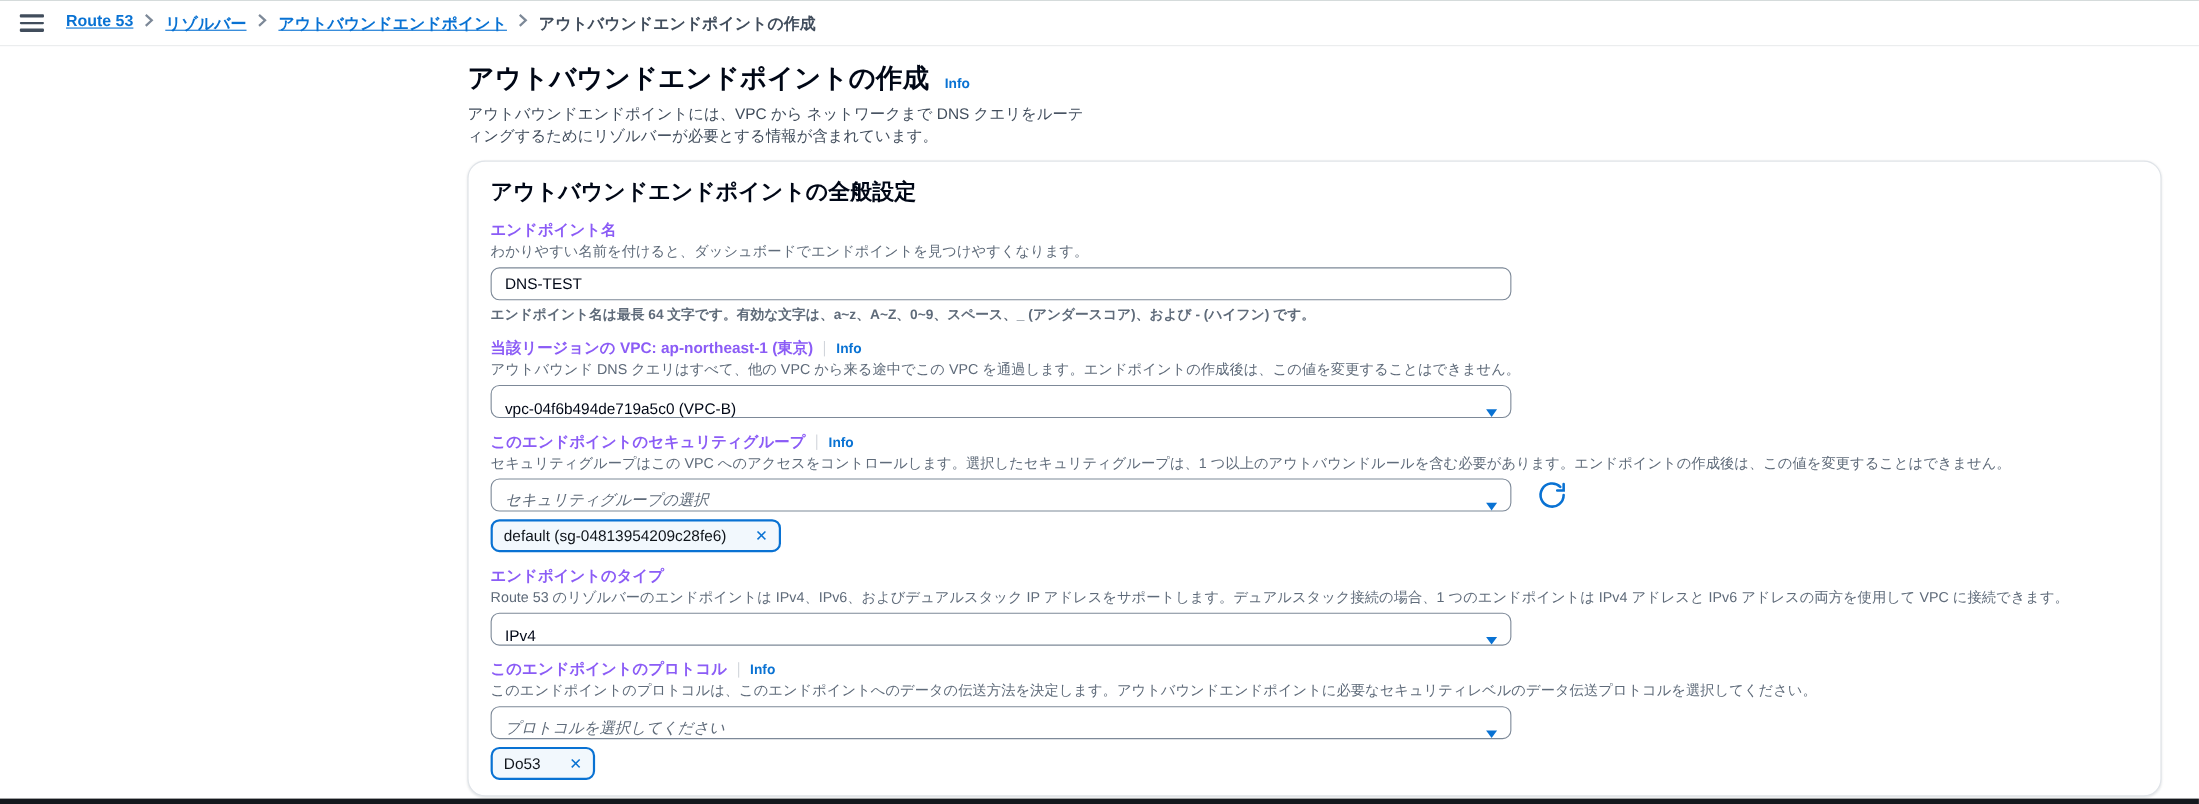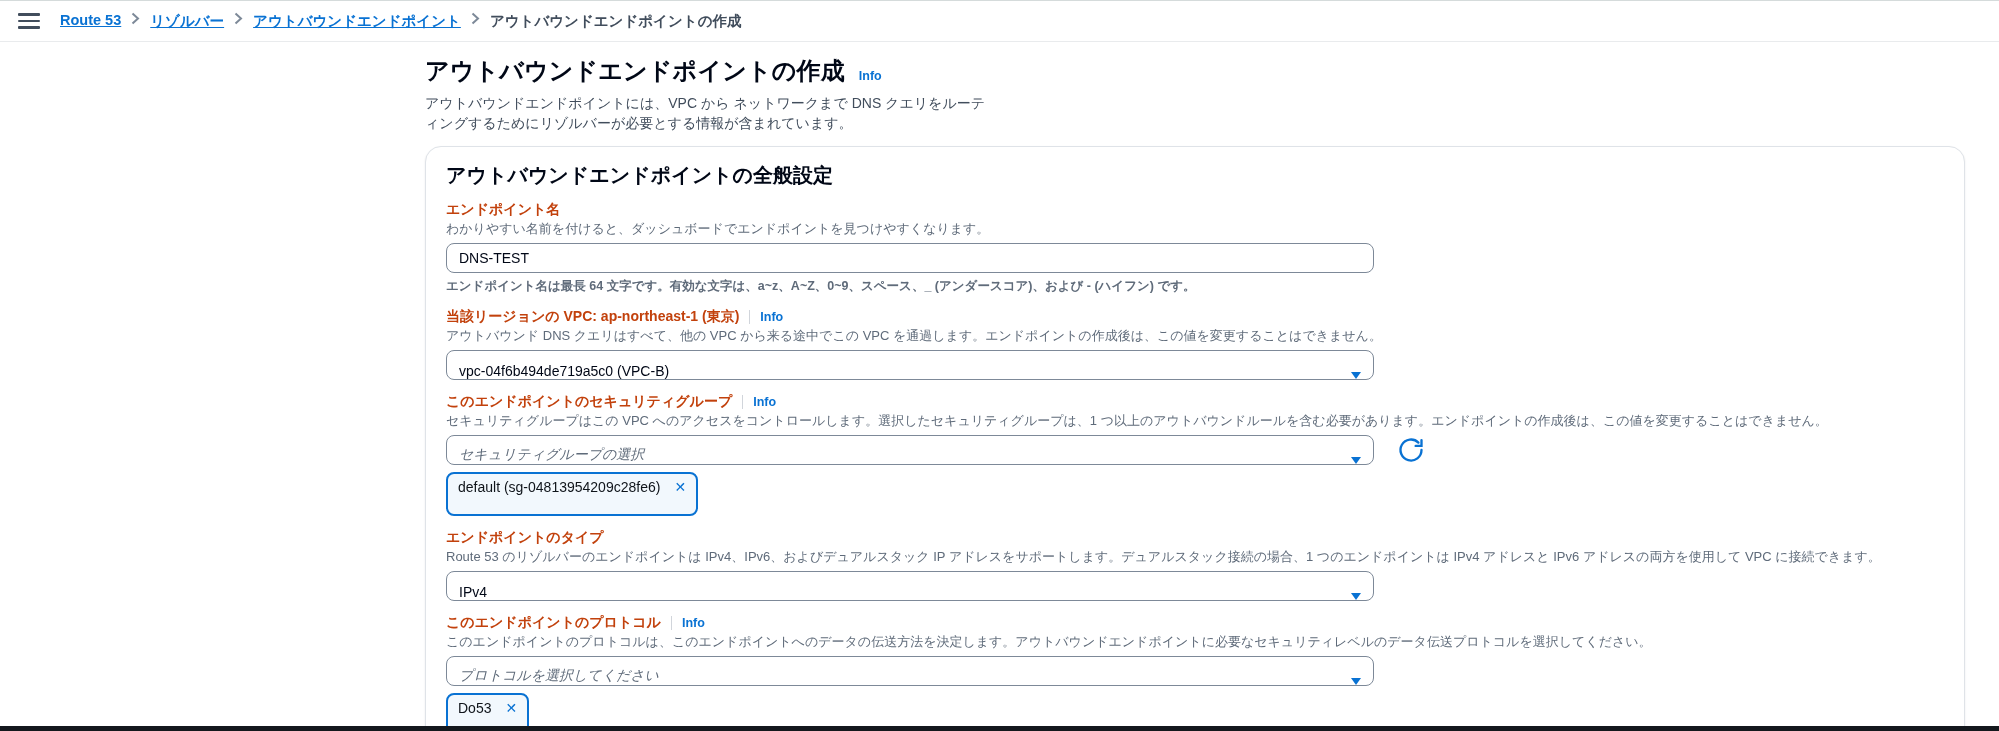--- a/index.html
+++ b/index.html
@@ -43,21 +43,21 @@
     background: #ffffff;
     border: 1px solid #dfe3e8;
     border-radius: 16px;
     box-shadow: 0 1px 2px rgba(0,28,36,.1);
     padding: 16px 24px 14px 20px;
   }
   .card-title { font-size: 20px; font-weight: 700; line-height: 25px; margin-bottom: 4px; }
 
   .field { margin-top: 12px; }
   .field-label-row { display: flex; align-items: center; }
-  .field-label { font-size: 14px; font-weight: 700; line-height: 19px; color: #c2410c; }
+  .field-label { font-size: 14px; font-weight: 700; line-height: 19px; color: #8b5cf6; }
   .field-info {
     margin-left: 10px; padding-left: 10px; border-left: 1px solid #d1d5db;
     color: #0972d3; font-size: 12.5px; font-weight: 700; cursor: pointer; line-height: 14px;
   }
   .field-desc { font-size: 13px; line-height: 19px; color: #5f6b7a; }
   .field-constraint { margin-top: 5px; font-size: 12.5px; color: #5f6b7a; font-weight: bold; }
 
   .control-row { display: flex; align-items: center; margin-top: 5px; }
   .text-input, .select {
     width: 928px; height: 30px;
@@ -79,24 +79,24 @@
     border-top: 7px solid #0972d3;
   }
   .refresh-btn {
     margin-left: 22px; width: 30px; height: 30px;
     border: none; background: transparent; cursor: pointer;
     display: flex; align-items: center; justify-content: center; padding: 0;
   }
 
   .token-row { margin-top: 7px; }
   .token {
-    display: inline-flex; align-items: center; gap: 12px;
+    display: inline-flex; align-items: center; gap: 24px;
     border: 2px solid #0972d3; border-radius: 8px;
     background: #f2f8fd;
-    padding: 3px 8px 17px 10px;
+    padding: 3px 8px 3px 10px;
     font-size: 14px; color: #0f141a; line-height: 20px;
   }
   .token-close {
     color: #0972d3; font-weight: 700; font-size: 14px; cursor: pointer;
     border: none; background: transparent; padding: 0 2px; font-family: inherit;
   }
 
   .bottom-bar {
     position: absolute; left: 0; bottom: 0;
     width: 100%; height: 5px; background: #14181d;

